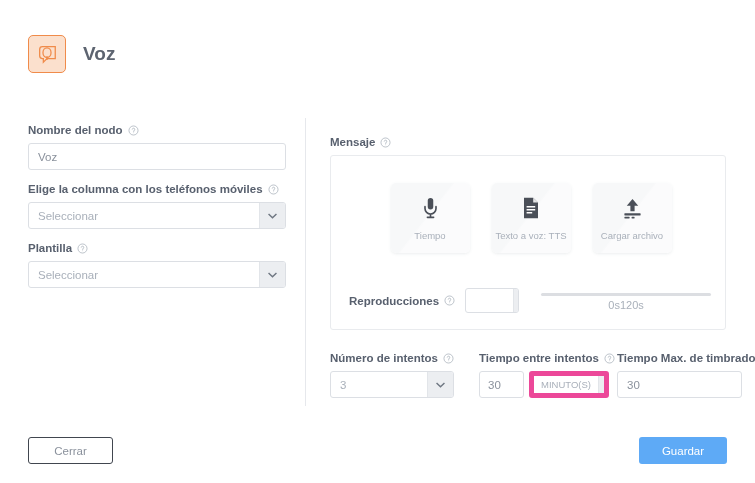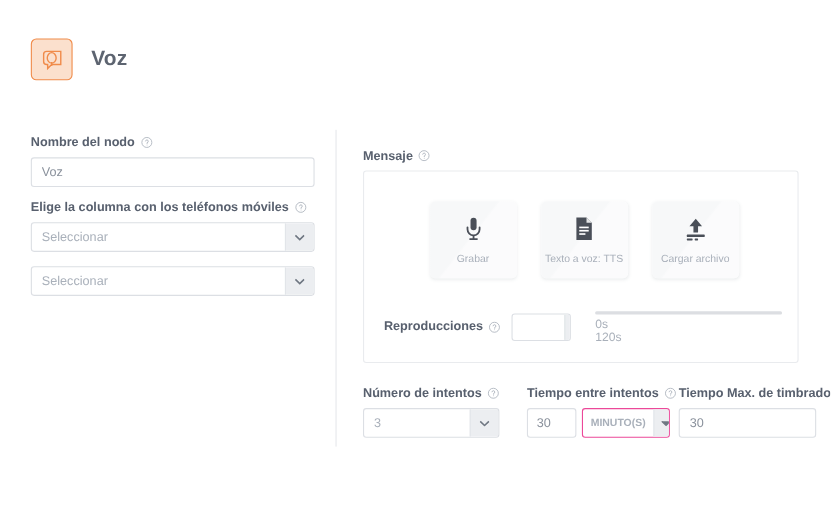--- a/index.html
+++ b/index.html
@@ -66,21 +66,21 @@
     position: absolute;
     left: 330px;
     top: 136px;
     width: 396px;
   }
 
   
   .field { margin-bottom: 13px; }
   .field-label {
     display: flex;
-    align-items: flex-start;
+    align-items: flex-end;
     font-size: 11.5px;
     font-weight: bold;
     color: #58606e;
     margin-bottom: 7px;
     white-space: nowrap;
   }
   .help-icon {
     margin-left: 5px;
     flex: 0 0 auto;
     color: #a9b0ba;
@@ -200,21 +200,20 @@
   .slider-track {
     height: 3px;
     border-radius: 2px;
     background: #dcdee2;
     width: 100%;
   }
   .slider-ends {
     display: flex;
     justify-content: center;
     margin-top: 3px;
-    flex-direction: column;
   }
   .slider-ends span {
     font-size: 11px;
     color: #a9b0ba;
   }
 
   
   .bottom-fields {
     display: flex;
     margin-top: 22px;
@@ -233,27 +232,26 @@
     font-size: 11.5px;
     color: #8a919c;
     padding: 0 8px;
     outline: none;
     background: #fff;
   }
   .combo-unit {
     margin-left: 5px;
     flex: 1 1 auto;
     height: 27px;
-    border: 1px solid #ec4899;
+    border: 5px solid #ec4899;
     border-radius: 3px;
     background: #fff;
     display: flex;
     align-items: center;
     overflow: hidden;
-    font-weight: bold;
   }
   .combo-unit .unit-text {
     flex: 1 1 auto;
     font-size: 9.5px;
     color: #a9b0ba;
     padding: 0 7px;
     white-space: nowrap;
   }
   .combo-unit .select-caret { width: 22px; }
 
@@ -345,20 +343,30 @@
         <span class="select-value">Seleccionar</span>
         <span class="select-caret">
           <svg width="9" height="6" viewBox="0 0 10 6">
               <path d="M0.6 0.8 L5 5 L9.4 0.8" fill="none" stroke="#6f7782" stroke-width="1.6"></path>
             </svg>
         </span>
       </div>
     </div>
 
     <div class="field">
+      <div class="field-label">
+        <span>Plantilla</span>
+        <span class="help-icon">
+          <svg width="11" height="11" viewBox="0 0 16 16" fill="none" stroke="#a9b0ba" stroke-width="1.1">
+            <circle cx="8" cy="8" r="6.6"></circle>
+            <path d="M6.2 6.1a1.85 1.85 0 1 1 2.1 2.2v1.1" stroke-linecap="round"></path>
+            <circle cx="8.25" cy="11.4" r="0.62" fill="#a9b0ba" stroke="none"></circle>
+          </svg>
+        </span>
+      </div>
       <div class="select-wrap">
         <span class="select-value">Seleccionar</span>
         <span class="select-caret">
           <svg width="9" height="6" viewBox="0 0 10 6">
               <path d="M0.6 0.8 L5 5 L9.4 0.8" fill="none" stroke="#6f7782" stroke-width="1.6"></path>
             </svg>
         </span>
       </div>
     </div>
 
@@ -383,21 +391,21 @@
 
         <div class="option-card">
           <span class="option-icon">
             <svg width="17" height="22" viewBox="0 0 18 24" fill="#4a4f58">
               <rect x="6" y="1" width="6" height="12.5" rx="3"></rect>
               <path d="M3 10.5 v2 a6 6 0 0 0 12 0 v-2" fill="none" stroke="#4a4f58" stroke-width="1.8" stroke-linecap="round"></path>
               <line x1="9" y1="18.6" x2="9" y2="22" stroke="#4a4f58" stroke-width="1.8"></line>
               <line x1="5.6" y1="22.2" x2="12.4" y2="22.2" stroke="#4a4f58" stroke-width="1.8" stroke-linecap="round"></line>
             </svg>
           </span>
-          <span class="option-label">Grabar</span>
+          <span class="option-label">Tiempo</span>
         </div>
 
         <div class="option-card">
           <span class="option-icon">
             <svg width="18" height="22" viewBox="0 0 18 22" fill="#4a4f58">
               <path d="M2 0.8 H11.2 L16 5.6 V21.2 H2 Z"></path>
               <path d="M11.2 0.8 L16 5.6 H11.2 Z" fill="#ffffff" opacity="0.85"></path>
               <rect x="4.6" y="9" width="8.6" height="1.5" fill="#ffffff"></rect>
               <rect x="4.6" y="12" width="8.6" height="1.5" fill="#ffffff"></rect>
               <rect x="4.6" y="15" width="5.6" height="1.5" fill="#ffffff"></rect>
@@ -510,14 +518,18 @@
             </svg>
           </span>
         </div>
         <input class="text-input" type="text" value="30" style="">
       </div>
 
     </div>
 
   </div>
 
+  <div class="footer">
+    <button class="btn-close">Cerrar</button>
+    <button class="btn-save">Guardar</button>
+  </div>
 
 </div>
 
 </body></html>

